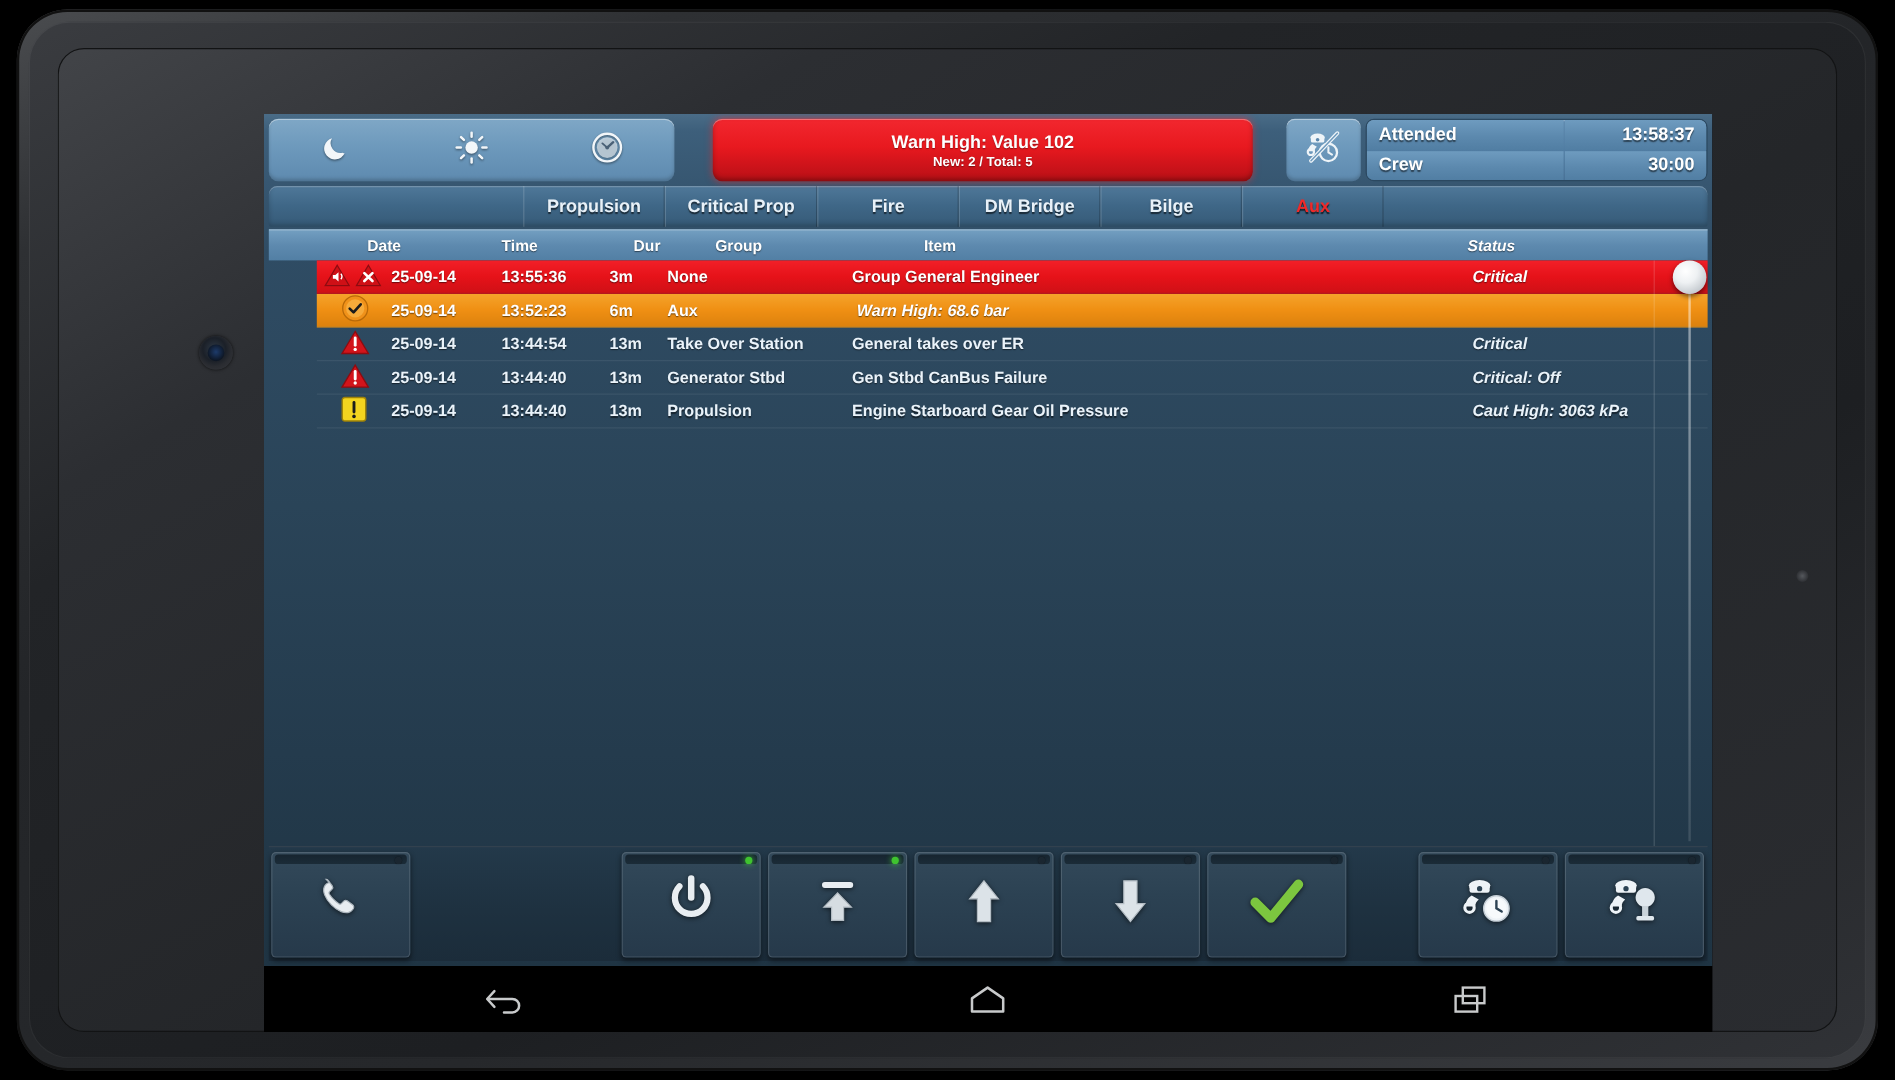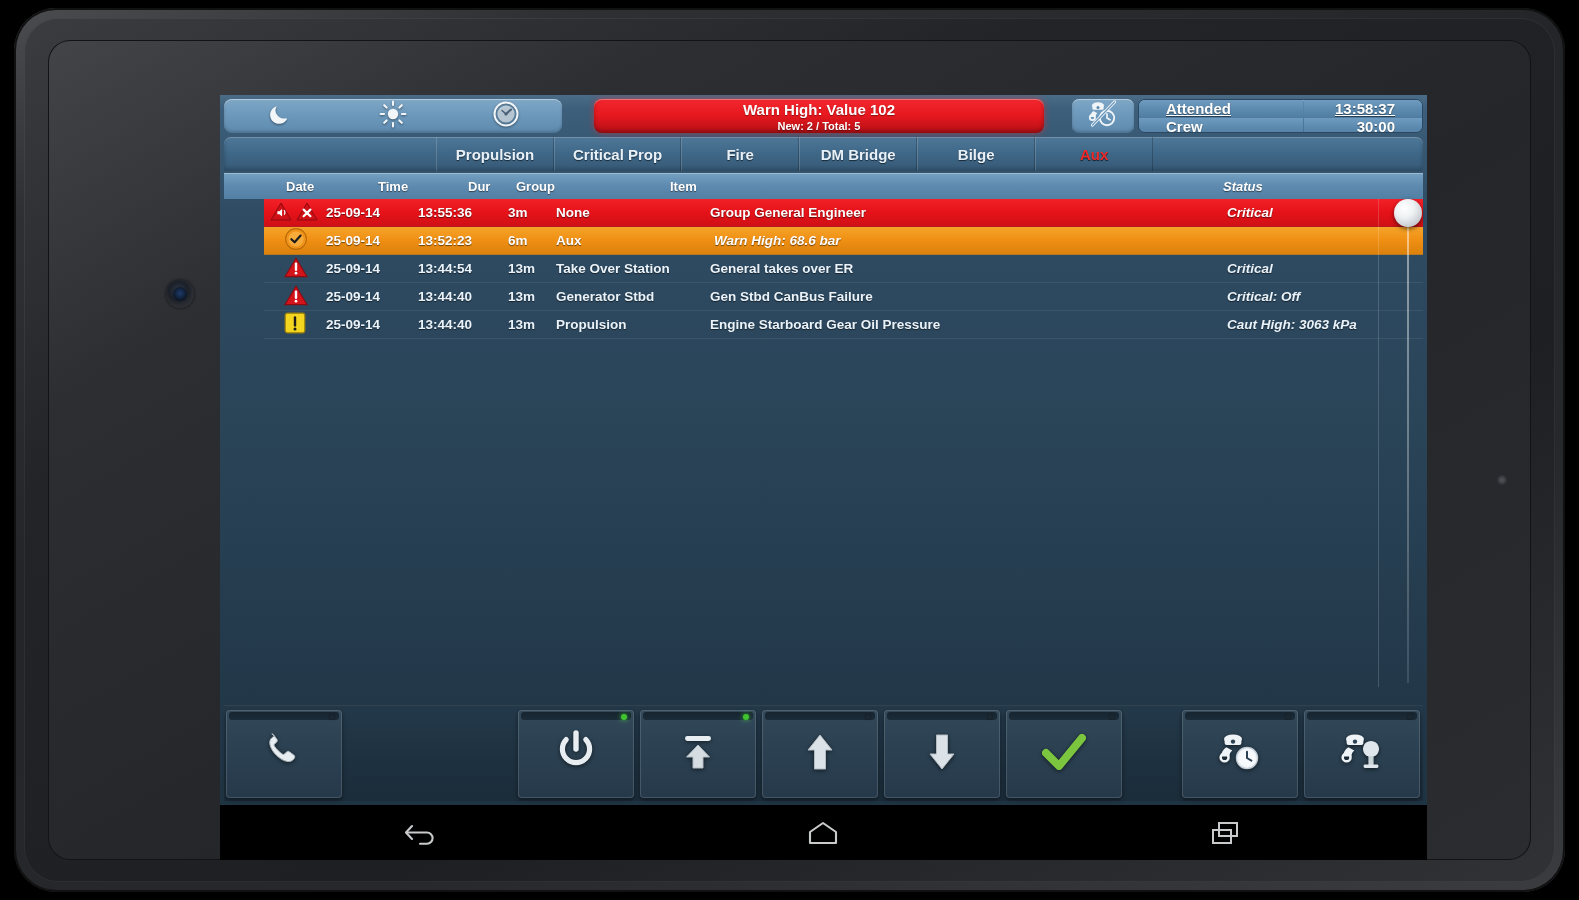--- a/index.html
+++ b/index.html
@@ -47,21 +47,21 @@
     position:absolute; left:172px; top:55px; width:1207px; height:770px;
     background:#0a0c0e; overflow:hidden;
   }
   #app{
     position:absolute; left:0; top:0; width:1207px; height:710px;
     background:linear-gradient(180deg,#4a6c87 0%,#3d5f7b 2%,#2f4c64 16%,#2a4458 46%,#243b4d 75%,#1f3443 100%);
     padding:4px;
   }
 
   
-  #topbar{ position:relative; height:34px; display:flex; gap:4px; }
+  #topbar{ position:relative; height:52px; display:flex; gap:4px; }
   #mode-buttons{
     width:338px; display:flex; align-items:center; justify-content:space-around;
     background:linear-gradient(180deg,#7fa7c6 0%,#6d99bc 45%,#5e8aaf 100%);
     border-radius:8px;
     box-shadow:0 1px 0 rgba(255,255,255,.4) inset, 0 -2px 3px rgba(0,0,0,.18) inset;
   }
   .mode-btn{ width:74px; height:100%; display:flex; align-items:center; justify-content:center; cursor:pointer; }
   .mode-btn svg{ filter:drop-shadow(0 1px 1px rgba(0,0,0,.45)); }
   #topbar-gap{ width:24px; }
 
@@ -84,24 +84,23 @@
   }
   #status-grid{
     flex:1; border-radius:7px; overflow:hidden;
     background:linear-gradient(180deg,#5d88ad 0%,#517da3 50%,#476f94 100%);
     box-shadow:0 1px 0 rgba(255,255,255,.3) inset;
     display:grid; grid-template-columns:1fr 118px; grid-template-rows:1fr 1fr; gap:1px;
     border:1px solid #2b4860;
   }
   .sg-cell{
     background:linear-gradient(180deg,#6e9bbf 0%,#5c89ae 55%,#517ea3 100%);
-    display:flex; align-items:center; padding:0 27px;
+    display:flex; align-items:center; padding:0 10px;
     font-size:15px; font-weight:bold; color:#fff;
     text-shadow:0 1px 1px rgba(0,0,0,.5);
-    text-decoration:underline;
   }
   .sg-cell.right{ justify-content:flex-end; }
 
   
   #tabs{
     height:34px; margin-top:4px; display:flex; align-items:stretch;
     background:linear-gradient(180deg,#4f7899 0%,#3f6787 48%,#365a77 100%);
     border-radius:7px 7px 2px 2px;
     box-shadow:0 1px 0 rgba(255,255,255,.22) inset, 0 -2px 4px rgba(0,0,0,.22) inset;
   }
@@ -115,21 +114,21 @@
     cursor:pointer;
   }
   .tab.active{ color:#ee2a2a; text-shadow:0 1px 1px rgba(0,0,0,.7); }
 
   
   #table-wrap{ position:relative; margin-top:2px; height:524px; }
   #col-head{
     height:26px; display:flex; align-items:center;
     background:linear-gradient(180deg,#74a0c2 0%,#5e8aaf 50%,#527fa4 100%);
     box-shadow:0 1px 0 rgba(255,255,255,.3) inset;
-    font-size:13px; font-weight:bold; color:#fff; text-shadow:0 1px 1px rgba(0,0,0,.5);
+    font-size:13px; font-weight:bold; color:#fff; text-shadow:0 1px 1px rgba(0,0,0,.5);gap:20px;
   }
   .ch{ flex:none; }
   .c-icon{ width:62px; }
   .c-date{ width:92px; }
   .c-time{ width:90px; }
   .c-dur{ width:48px; }
   .c-group{ width:154px; }
   .c-item{ flex:1; }
   .c-status{ width:200px;font-style:italic; }
 

